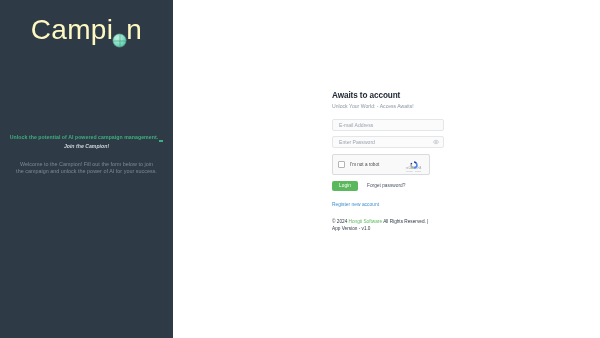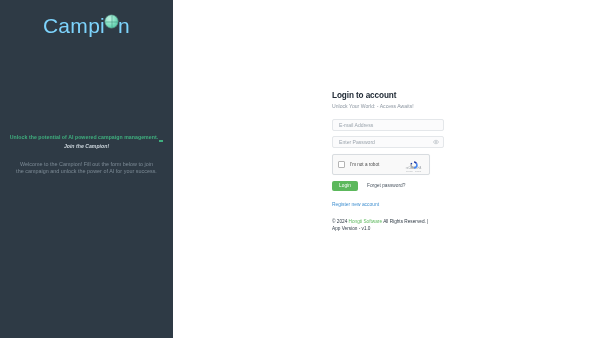--- a/index.html
+++ b/index.html
@@ -34,26 +34,26 @@
     position: absolute;
     top: 14px;
     left: 0;
     width: 173px;
     display: flex;
     justify-content: center;
     align-items: center;
   }
 
   .brand-logo {
-    font-size: 21px;
+    font-size: 28px;
     letter-spacing: 0.3px;
-    color: #7dd3fc;
+    color: #fef9c3;
     font-weight: 400;
     display: inline-flex;
-    align-items: flex-start;
+    align-items: flex-end;
     font-family: "Liberation Sans", sans-serif;
   }
 
   .logo-globe {
     display: inline-block;
     width: 13px;
     height: 13px;
     border-radius: 50%;
     background:
       radial-gradient(circle at 34% 30%, #bff0e0 0%, #8fe3c8 38%, #63cfae 70%, #3eb693 100%);
@@ -337,21 +337,21 @@
     </div>
 
     <p class="brand-paragraph">Welcome to the Campion! Fill out the form below to join the campaign and unlock the power of AI for your success.</p>
 
   </aside>
 
   <main class="login-panel">
 
     <div class="login-card">
 
-      <h1 class="login-title">Login to account</h1>
+      <h1 class="login-title">Awaits to account</h1>
       <p class="login-subtitle">Unlock Your World: - Access Awaits!</p>
 
       <div class="field field-email">
         <input class="field-input" type="text" placeholder="E-mail Address" style="">
       </div>
 
       <div class="field field-password">
         <input class="field-input" type="password" placeholder="Enter Password" style="">
         <span class="eye-icon">
           <svg width="6" height="6" viewBox="0 0 16 16" aria-hidden="true">

